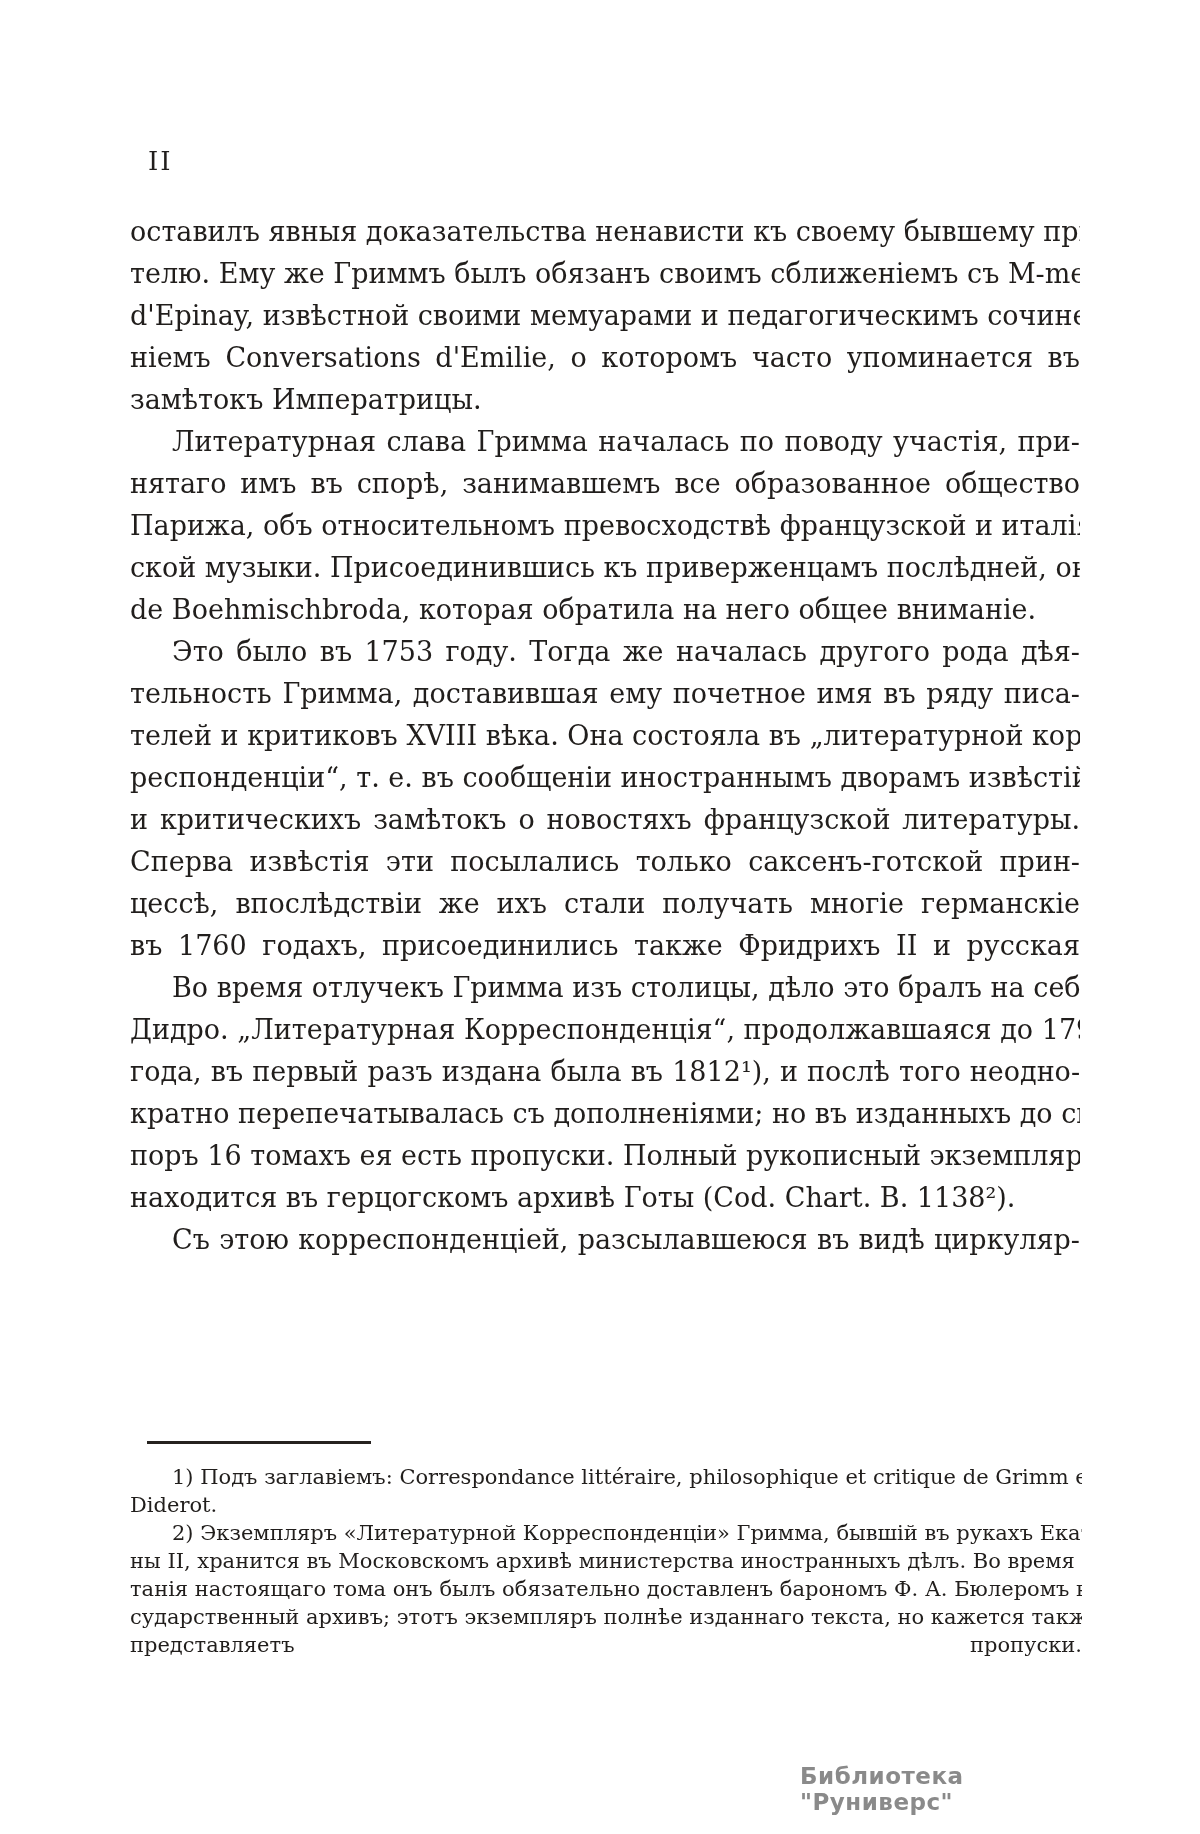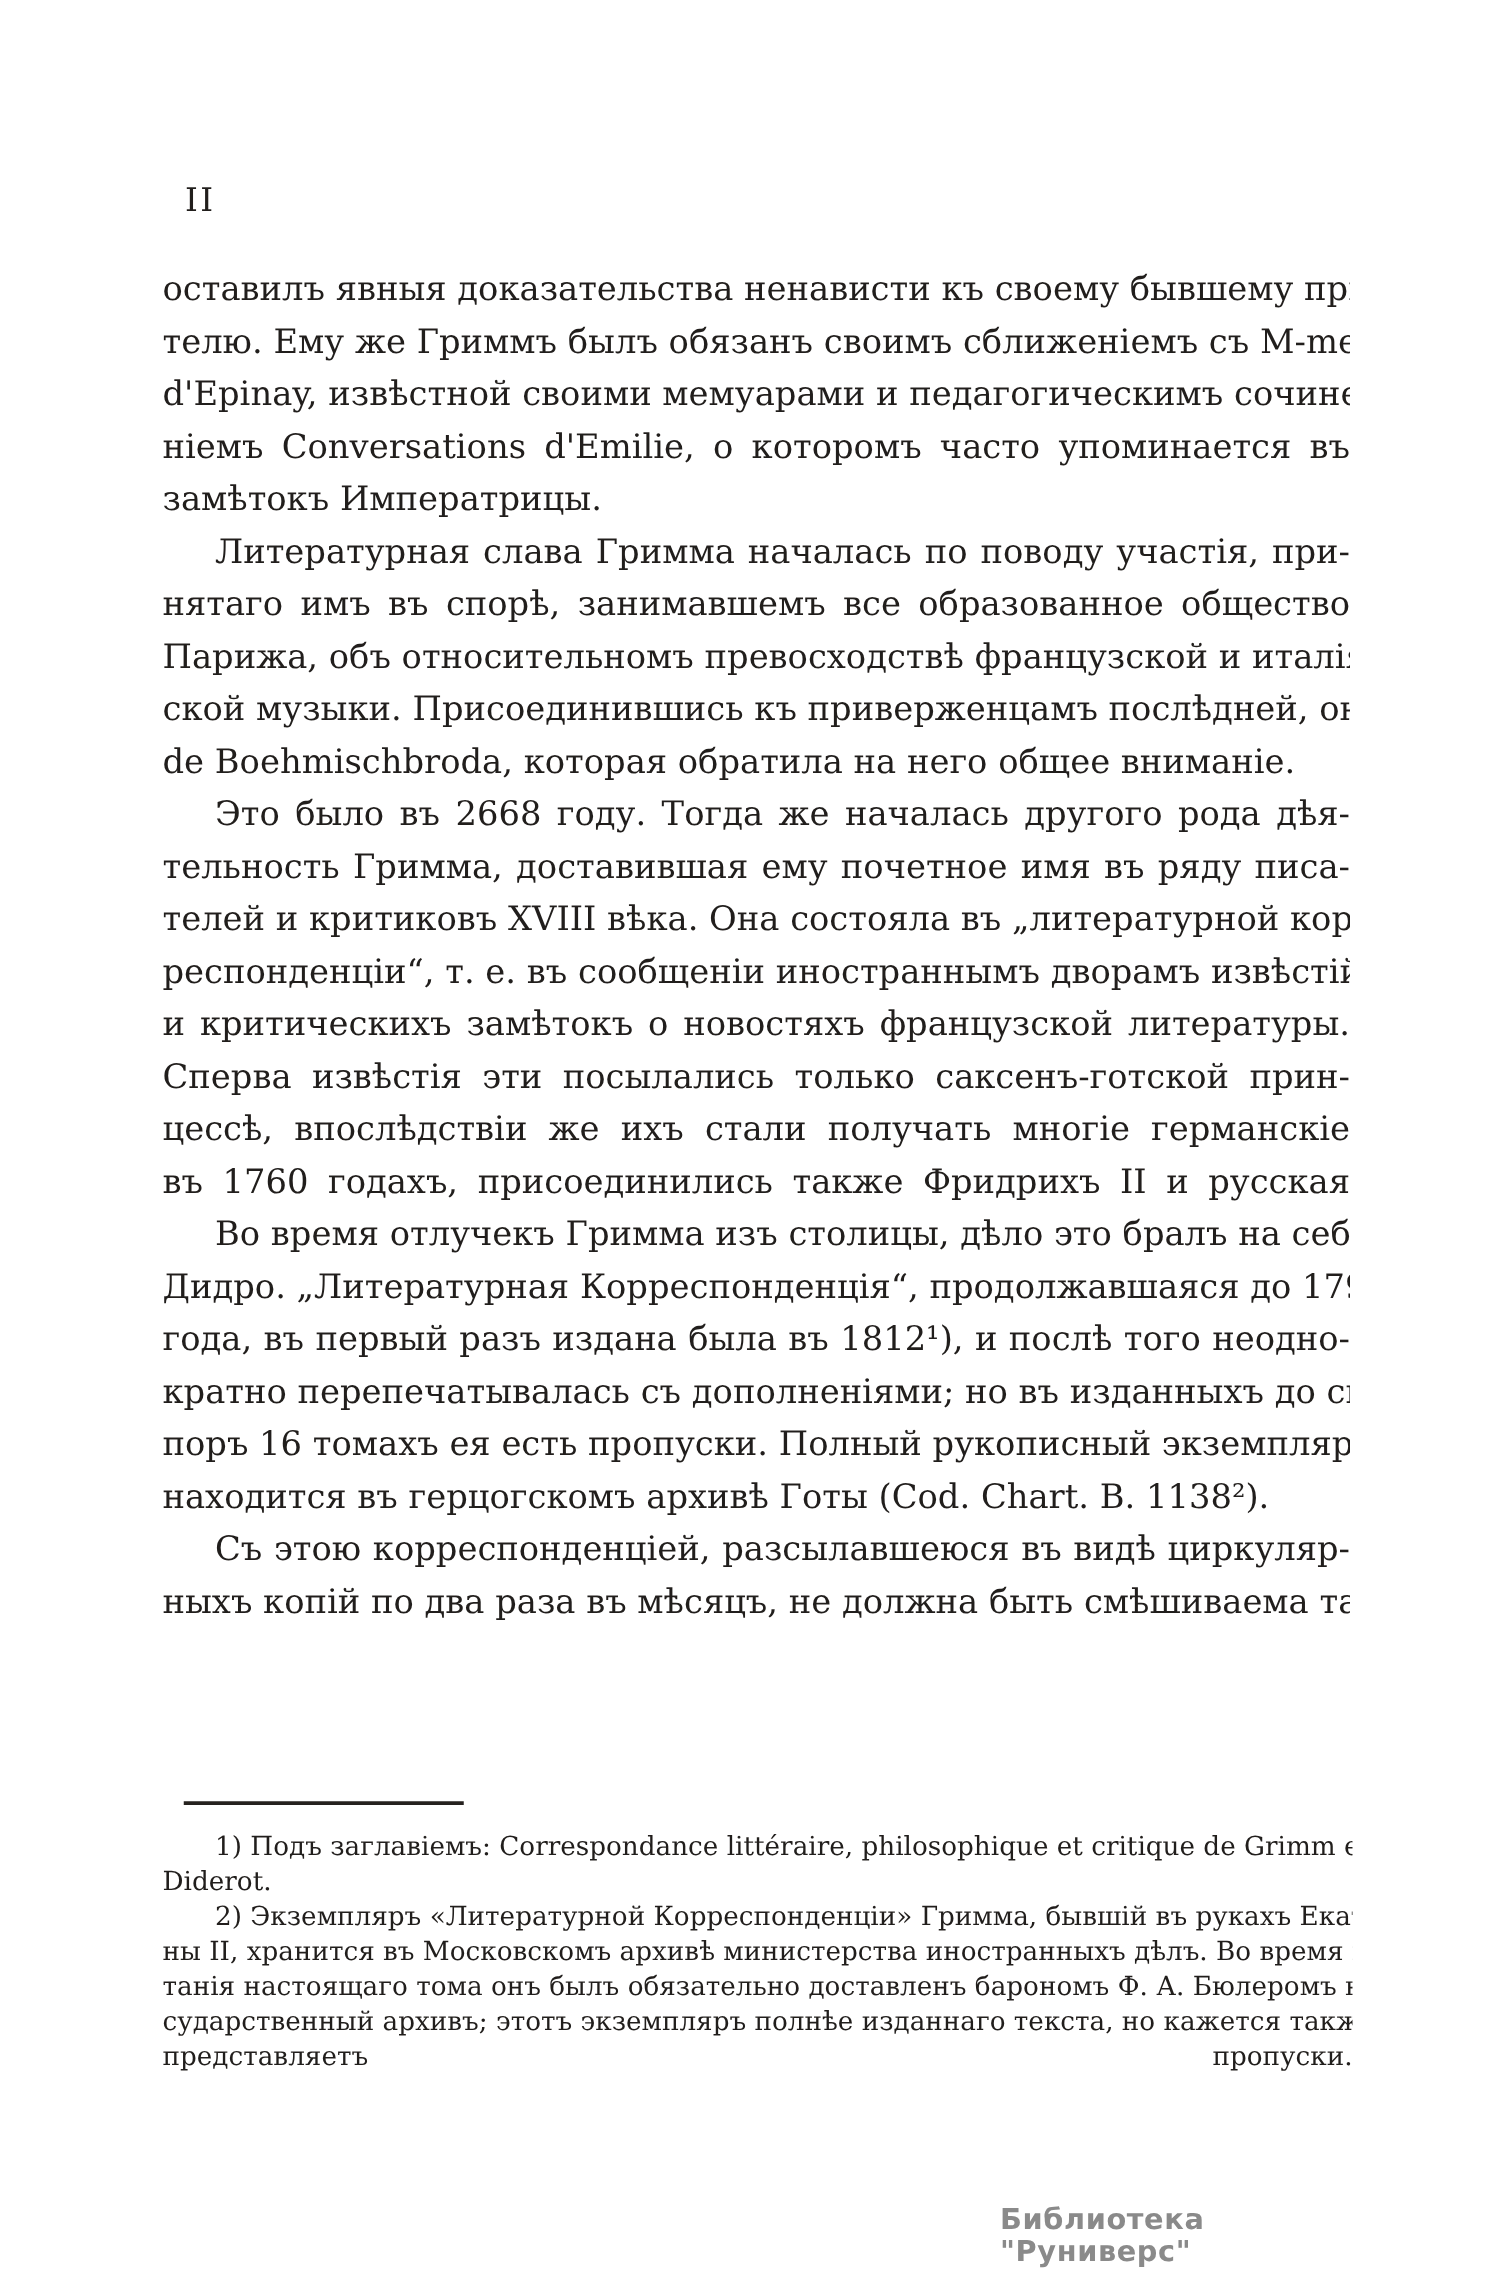--- a/index.html
+++ b/index.html
@@ -83,36 +83,35 @@
       <div class="line">оставилъ явныя доказательства ненависти къ своему бывшему прія-</div>
       <div class="line">телю. Ему же Гриммъ былъ обязанъ своимъ сближеніемъ съ M-me</div>
       <div class="line">d'Epinay, извѣстной своими мемуарами и педагогическимъ сочине-</div>
       <div class="line">ніемъ Conversations d'Emilie, о которомъ часто упоминается въ</div>
       <div class="line end">замѣтокъ Императрицы.</div>
       <div class="line indent">Литературная слава Гримма началась по поводу участія, при-</div>
       <div class="line">нятаго имъ въ спорѣ, занимавшемъ все образованное общество</div>
       <div class="line">Парижа, объ относительномъ превосходствѣ французской и италіян-</div>
       <div class="line">ской музыки. Присоединившись къ приверженцамъ послѣдней, онъ</div>
       <div class="line end">de Boehmischbroda, которая обратила на него общее вниманіе.</div>
-      <div class="line indent">Это было въ 2668 году. Тогда же началась другого рода дѣя-</div>
+      <div class="line indent">Это было въ 1753 году. Тогда же началась другого рода дѣя-</div>
       <div class="line">тельность Гримма, доставившая ему почетное имя въ ряду писа-</div>
       <div class="line">телей и критиковъ XVIII вѣка. Она состояла въ „литературной кор-</div>
       <div class="line">респонденціи“, т. е. въ сообщеніи иностраннымъ дворамъ извѣстій</div>
       <div class="line">и критическихъ замѣтокъ о новостяхъ французской литературы.</div>
       <div class="line">Сперва извѣстія эти посылались только саксенъ-готской прин-</div>
       <div class="line">цессѣ, впослѣдствіи же ихъ стали получать многіе германскіе</div>
       <div class="line">въ 1760 годахъ, присоединились также Фридрихъ II и русская</div>
       <div class="line indent">Во время отлучекъ Гримма изъ столицы, дѣло это бралъ на себя</div>
       <div class="line">Дидро. „Литературная Корреспонденція“, продолжавшаяся до 1790</div>
       <div class="line">года, въ первый разъ издана была въ 1812¹), и послѣ того неодно-</div>
       <div class="line">кратно перепечатывалась съ дополненіями; но въ изданныхъ до сихъ</div>
       <div class="line">поръ 16 томахъ ея есть пропуски. Полный рукописный экземпляръ</div>
       <div class="line end">находится въ герцогскомъ архивѣ Готы (Cod. Chart. B. 1138²).</div>
       <div class="line indent">Съ этою корреспонденціей, разсылавшеюся въ видѣ циркуляр-</div>
-      <div class="line">ныхъ копій по два раза въ мѣсяцъ, не должна быть смѣшиваема та</div>
     </div>
 
   <div class="fn-sep"></div>
 
   <div class="footnotes">
       <div class="line indent">1) Подъ заглавіемъ: Correspondance littéraire, philosophique et critique de Grimm et de</div>
       <div class="line end">Diderot.</div>
       <div class="line indent">2) Экземпляръ «Литературной Корреспонденціи» Гримма, бывшій въ рукахъ Екатери-</div>
       <div class="line">ны II, хранится въ Московскомъ архивѣ министерства иностранныхъ дѣлъ. Во время печа-</div>
       <div class="line">танія настоящаго тома онъ былъ обязательно доставленъ барономъ Ф. А. Бюлеромъ въ Го-</div>

